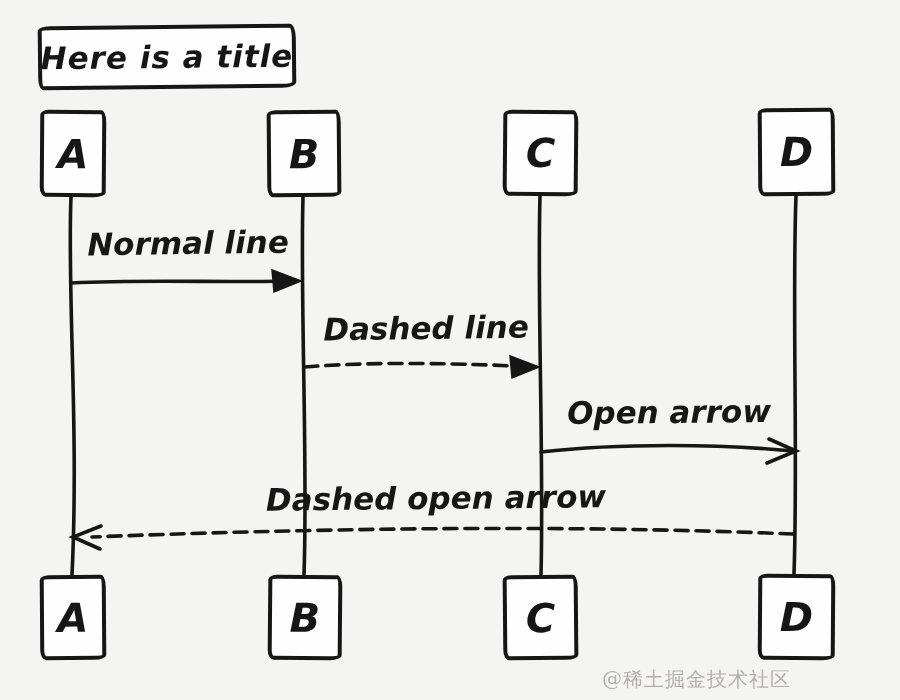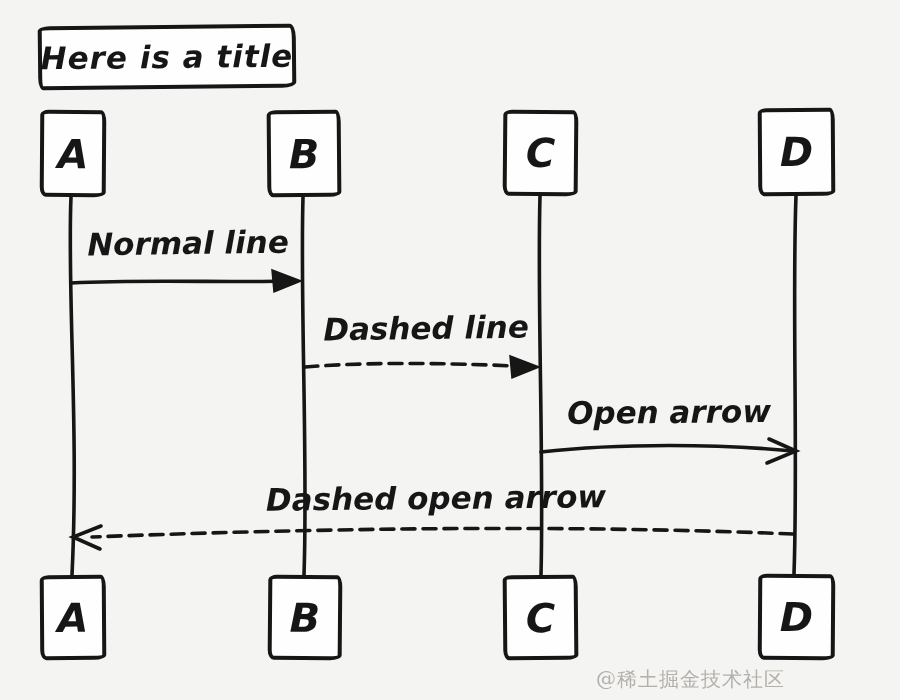--- a/index.html
+++ b/index.html
@@ -64,21 +64,21 @@
     font-size: 31px;
     white-space: nowrap;
   }
   .label-normal-line      { left: 188px; top: 225px; transform: translateX(-50%) rotate(-0.8deg); }
   .label-dashed-line      { left: 426px; top: 310px; transform: translateX(-50%) rotate(-0.8deg); }
   .label-open-arrow       { left: 669px; top: 394px; transform: translateX(-50%) rotate(-0.5deg); }
   .label-dashed-open-arrow{ left: 436px; top: 480px; transform: translateX(-50%) rotate(-0.6deg); }
 
   .watermark {
     position: absolute;
-    right: 20px; top: 666px;
+    right: 14px; top: 666px;
     font-family: "DejaVu Serif", serif;
     font-size: 20px;
     color: #b3b0ac;
     letter-spacing: 1px;
     white-space: nowrap;
     margin-left: 41px;
   }
 </style>
 </head>
 <body>

